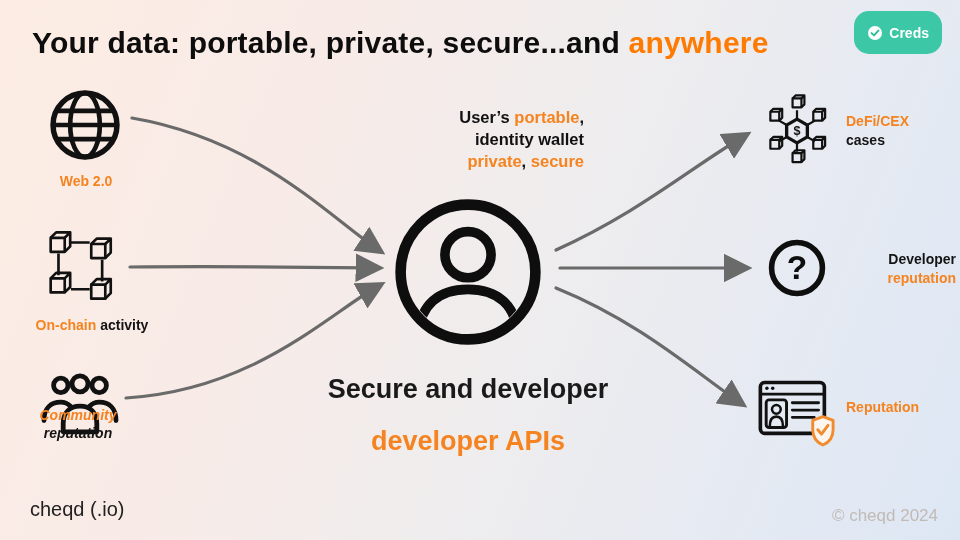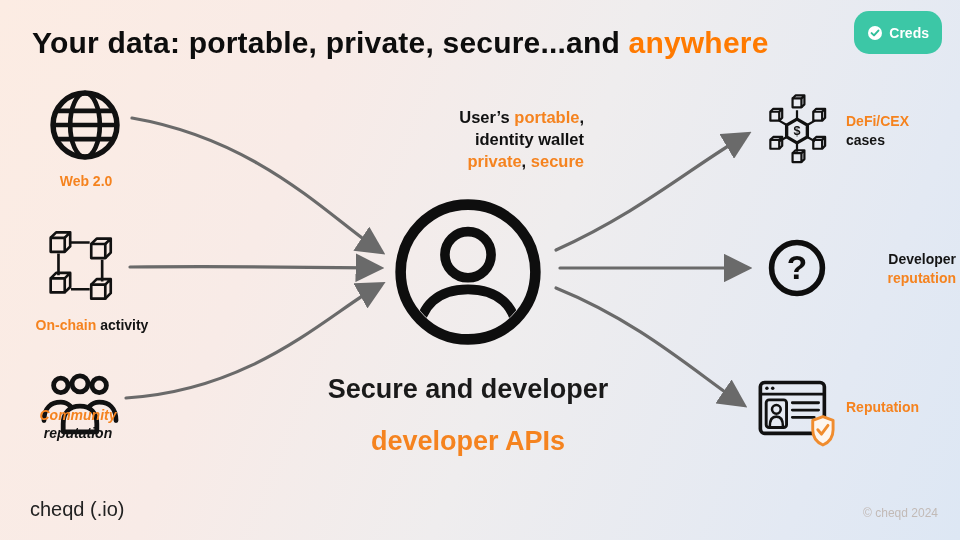--- a/index.html
+++ b/index.html
@@ -34,21 +34,21 @@
     left:352px;top:106px;width:232px;
     text-align:right;font-size:16.5px;font-weight:700;line-height:1.34;color:#111111;
   }
 
   .headline1{left:278px;top:374px;width:380px;text-align:center;
     font-size:27px;font-weight:600;color:#1a1a1a;}
   .headline2{left:278px;top:408px;width:380px;text-align:center;
     font-size:27px;font-weight:800;color:#f5831f;margin-top:18px;}
 
   .brand{left:30px;top:498px;font-size:20px;font-weight:500;color:#222222;}
-  .copyright{right:22px;top:506px;font-size:12px;color:#c2bab6;}
+  .copyright{right:22px;top:506px;font-size:17px;color:#c2bab6;}
 
   svg{overflow:visible;}
 </style>
 </head>
 <body>
 
 <div class="slide">
 
   <svg class="abs" style="left:0;top:0;" width="960" height="540" viewBox="0 0 960 540">
     <defs>

